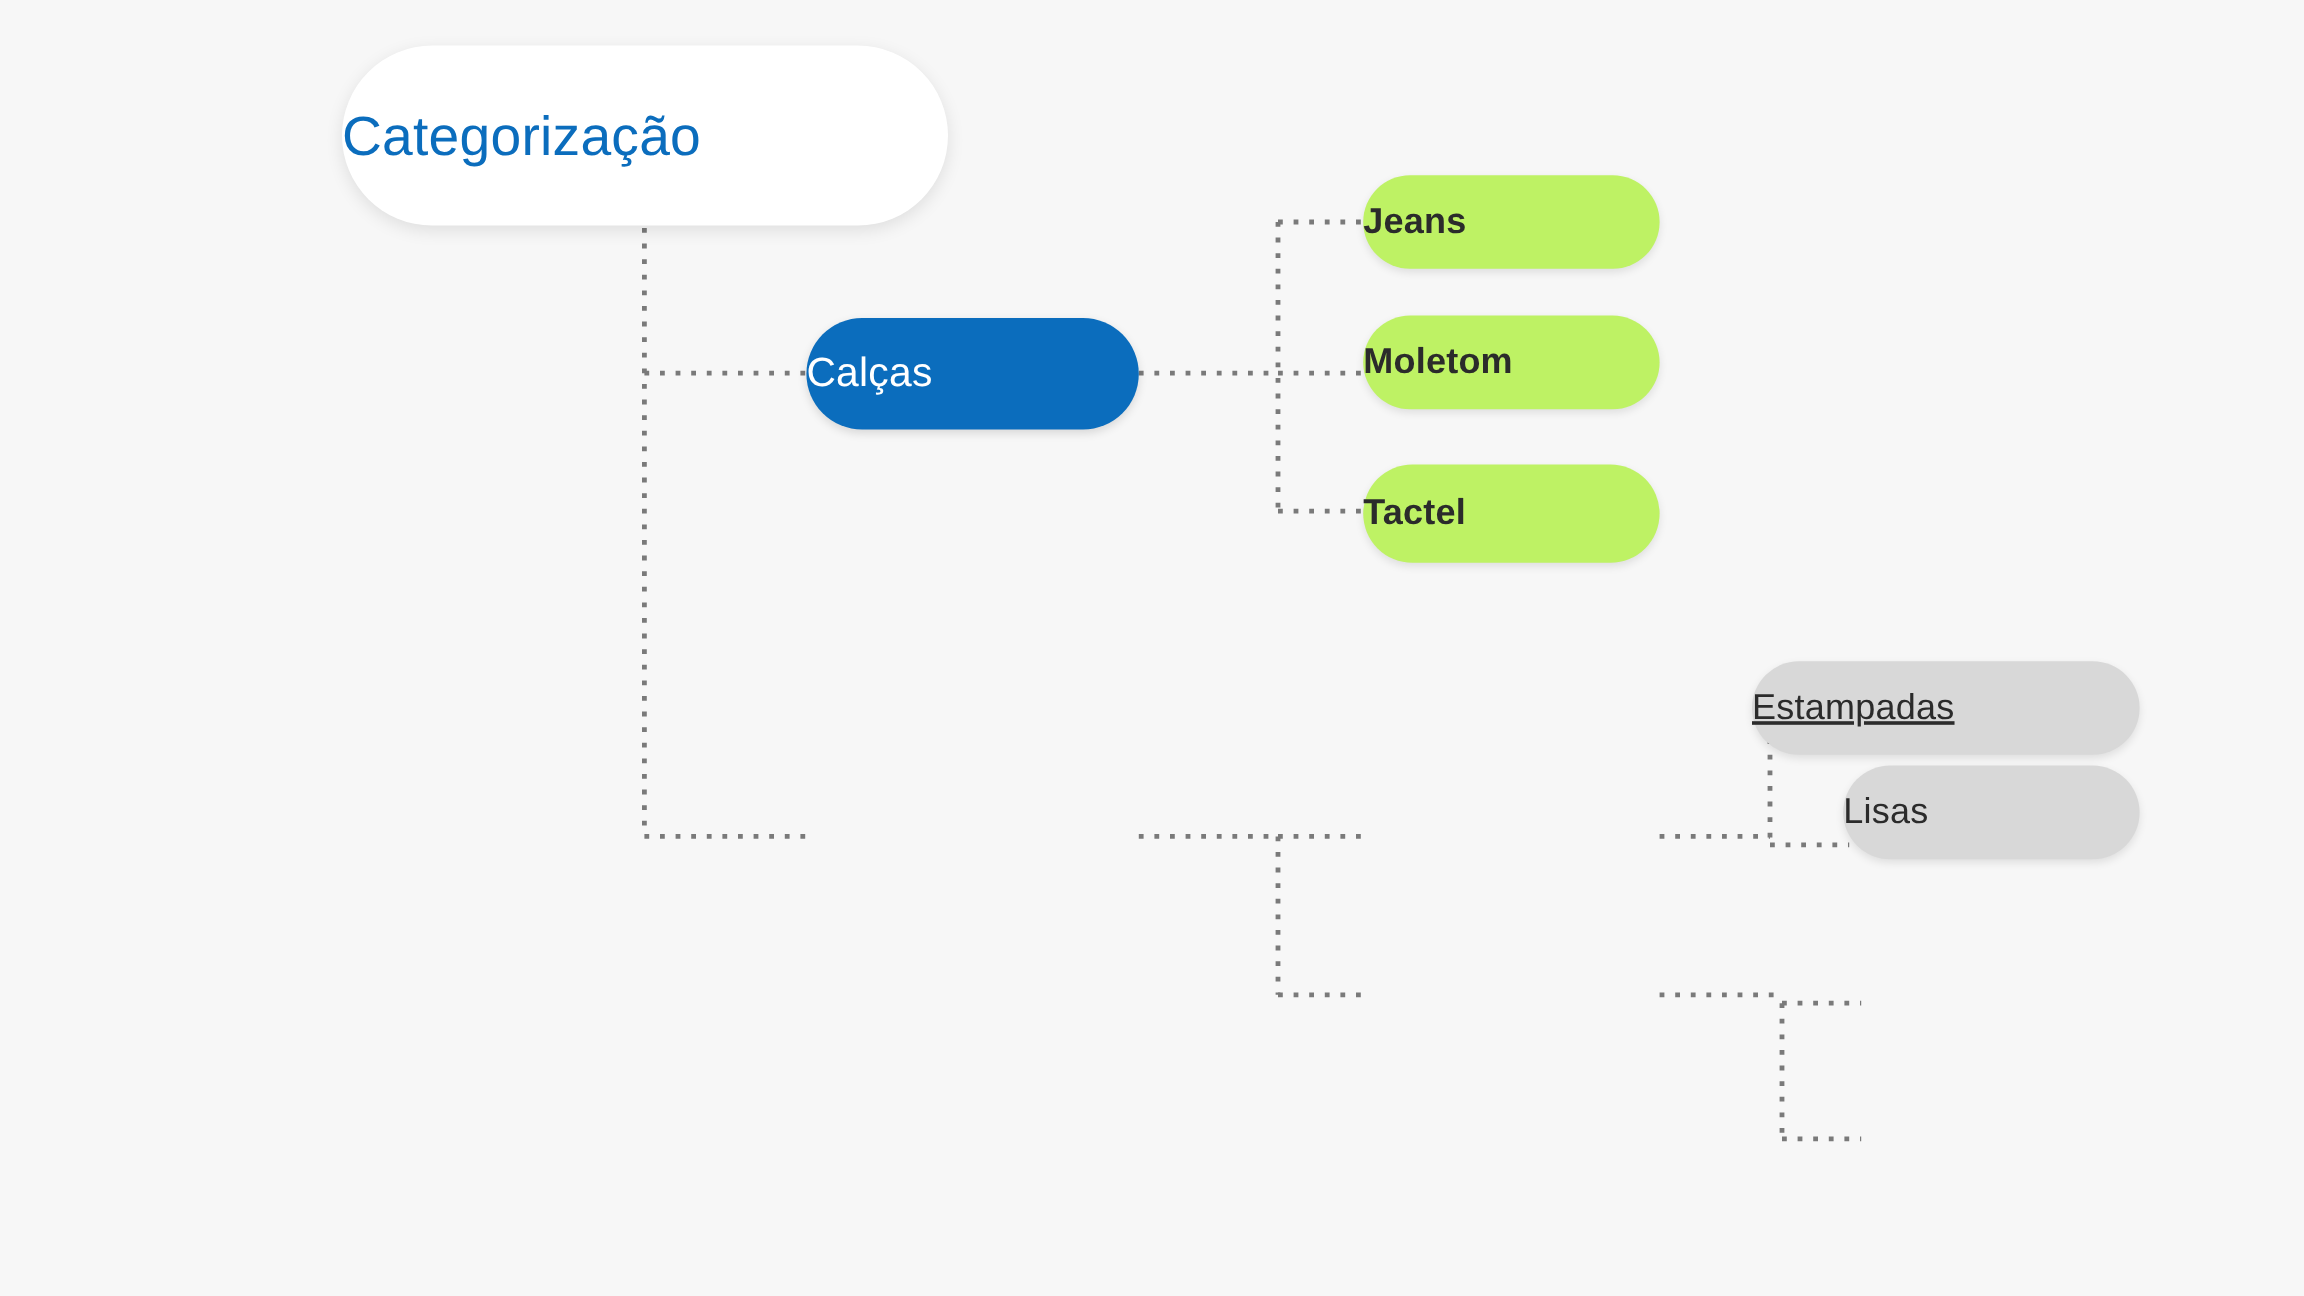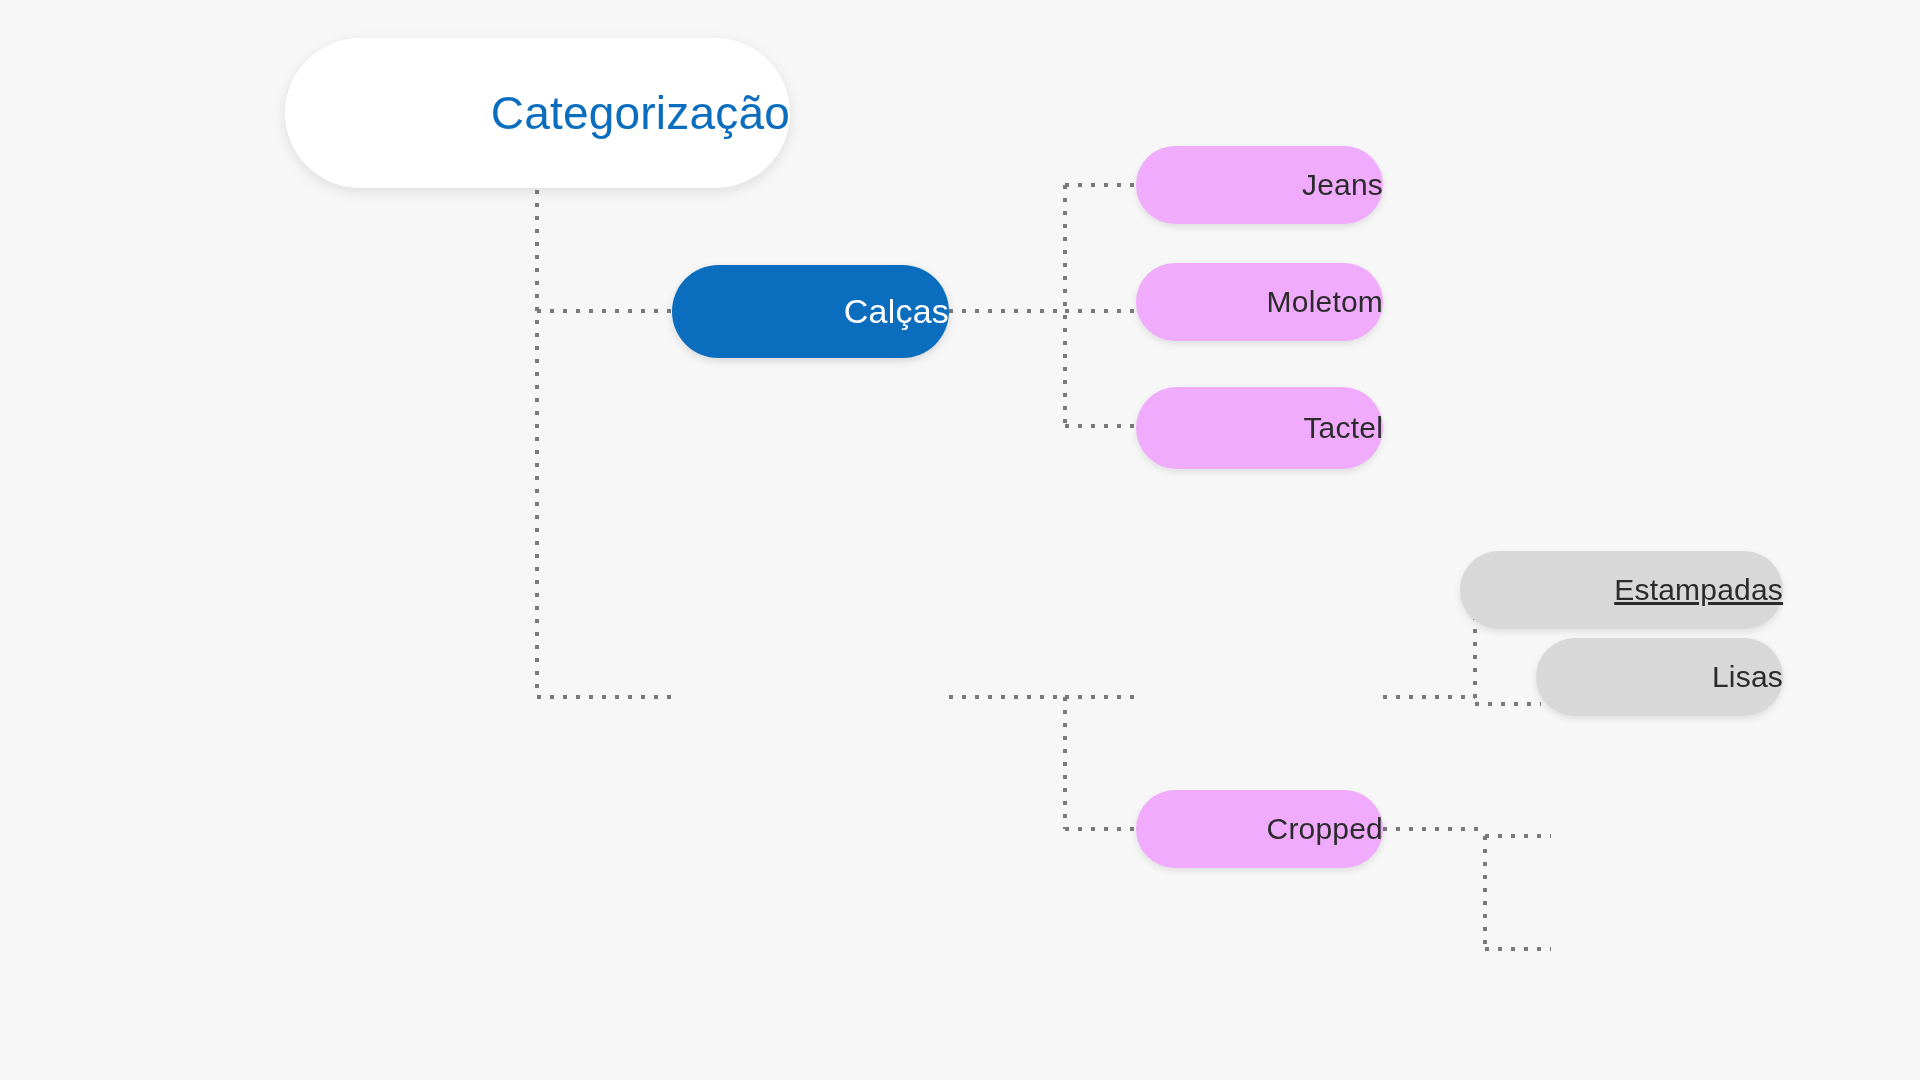--- a/index.html
+++ b/index.html
@@ -23,45 +23,45 @@
     position: absolute;
     left: 0; top: 0;
     width: 1920px;
     height: 1080px;
     pointer-events: none;
   }
   .node {
     position: absolute;
     display: flex;
     align-items: center;
-    justify-content: flex-end;
+    justify-content: flex-start;
     box-sizing: border-box;
     border-radius: 999px;
     white-space: nowrap;
     letter-spacing: 0.2px;
   }
   .node-root {
     background: #ffffff;
     color: #0b6dbd;
     font-size: 46px;
     font-weight: 400;
     box-shadow: 0 4px 14px rgba(0,0,0,0.10);
   }
   .node-l1 {
     background: #0b6dbd;
     color: #ffffff;
     font-size: 34px;
     font-weight: 400;
     box-shadow: 0 3px 8px rgba(0,0,0,0.13);
   }
   .node-l2 {
-    background: #f0abfc;
+    background: #bef264;
     color: #2b2b2b;
     font-size: 30px;
-    font-weight: 400;
+    font-weight: 700;
     box-shadow: 0 3px 7px rgba(0,0,0,0.10);
   }
   .node-l3 {
     background: #d8d8d8;
     color: #2b2b2b;
     font-size: 30px;
     font-weight: 400;
     box-shadow: 0 3px 7px rgba(0,0,0,0.10);
   }
 </style>
@@ -117,23 +117,20 @@
 
   <div class="node node-l2" style="left: 1136px; top: 263px; width: 247px; height: 78px;">
     <span>Moletom</span>
   </div>
 
   <div class="node node-l2" style="left: 1136px; top: 387px; width: 247px; height: 82px;">
     <span>Tactel</span>
   </div>
 
 
-  <div class="node node-l2" style="left: 1136px; top: 790px; width: 247px; height: 78px;">
-    <span>Cropped</span>
-  </div>
 
   <div class="node node-l3" style="left: 1460px; top: 551px; width: 323px; height: 78px; text-decoration: underline;">
     <span>Estampadas</span>
   </div>
 
   <div class="node node-l3" style="left: 1536px; top: 638px; width: 247px; height: 78px;">
     <span>Lisas</span>
   </div>
 
 

